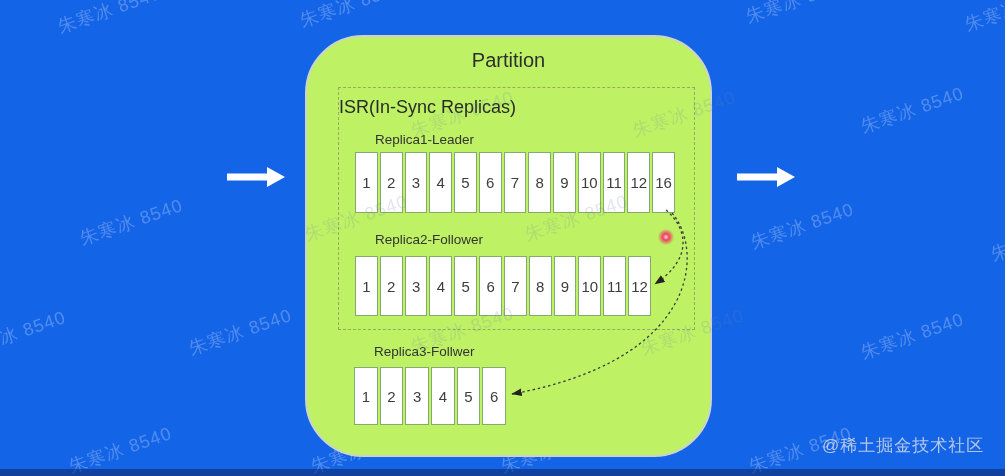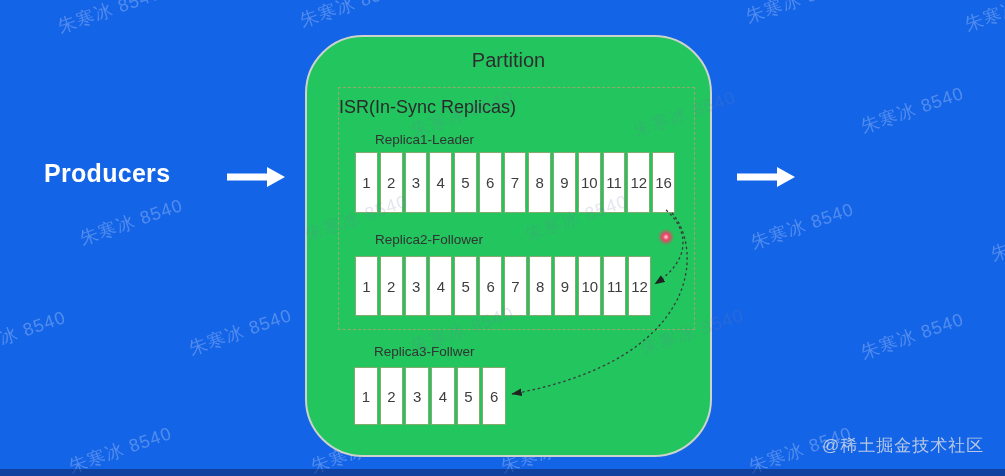--- a/index.html
+++ b/index.html
@@ -9,21 +9,21 @@
     font-family:"Liberation Sans","DejaVu Sans",sans-serif;
   }
   
   .wm{position:absolute;white-space:nowrap;font-size:18px;letter-spacing:1px;
       transform:rotate(-19deg);transform-origin:left top;pointer-events:none;}
   .wm-blue{color:rgba(255,255,255,0.26);z-index:1;}
   .wm-gray{color:rgba(110,130,170,0.20);z-index:6;}
   
   .partition-box{
     position:absolute;left:305px;top:35px;width:407px;height:422px;
-    background:#22c55e;border:2px solid #cbd3ca;border-radius:58px;
+    background:#bef264;border:2px solid #cbd3ca;border-radius:58px;
     box-sizing:border-box;z-index:2;
   }
   .partition-title{
     position:absolute;left:0;top:12px;width:100%;text-align:center;
     font-size:20px;color:#2e2e2e;
   }
   .isr-box{
     position:absolute;left:31px;top:50px;width:357px;height:243px;
     border:1.5px dashed #97a96a;box-sizing:border-box;
   }
@@ -166,21 +166,20 @@
 
   <div id="wm-gray-layer">
       <span class="wm wm-gray" style="left: 408px; top: 120px;">朱寒冰 8540</span>
       <span class="wm wm-gray" style="left: 630px; top: 120px;">朱寒冰 8540</span>
       <span class="wm wm-gray" style="left: 302px; top: 224px;">朱寒冰 8540</span>
       <span class="wm wm-gray" style="left: 522px; top: 224px;">朱寒冰 8540</span>
       <span class="wm wm-gray" style="left: 408px; top: 336px;">朱寒冰 8540</span>
       <span class="wm wm-gray" style="left: 638px; top: 338px;">朱寒冰 8540</span>
     </div>
 
-  <div class="side-label lbl-producers">Producers</div>
   <svg class="flow-arrow arrow-left" viewBox="0 0 60 24">
     <polygon points="0,8.5 40,8.5 40,2 58,12 40,22 40,15.5 0,15.5" fill="#ffffff"></polygon>
   </svg>
 
   <svg class="flow-arrow arrow-right" viewBox="0 0 60 24">
     <polygon points="0,8.5 40,8.5 40,2 58,12 40,22 40,15.5 0,15.5" fill="#ffffff"></polygon>
   </svg>
 
   <div class="community-mark">@稀土掘金技术社区</div>
 

